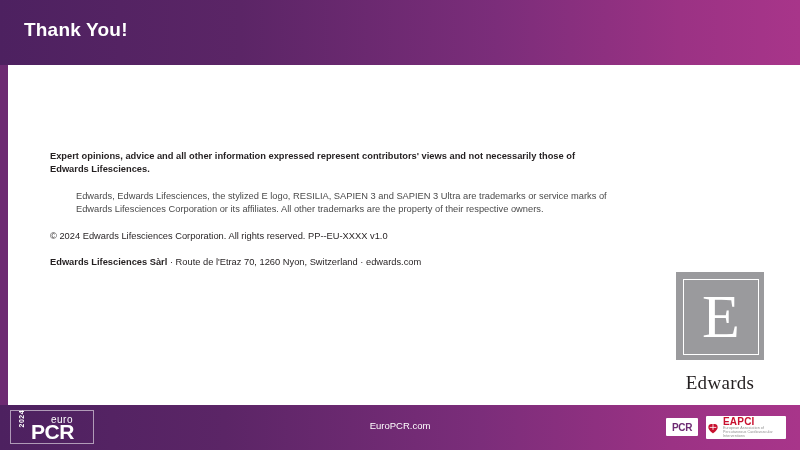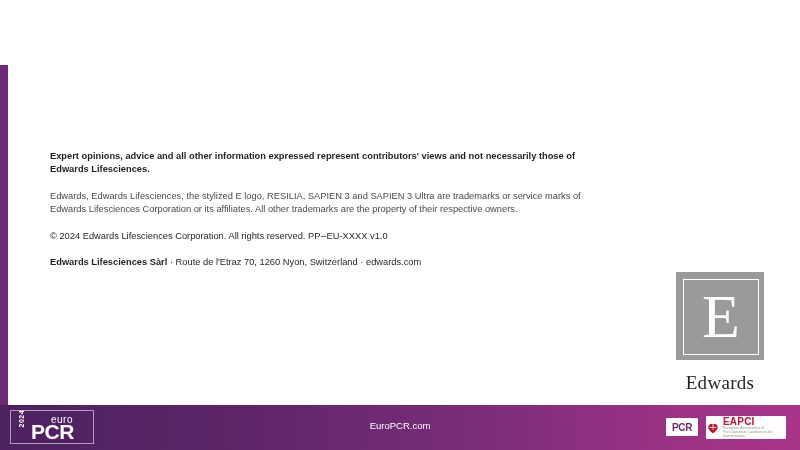--- a/index.html
+++ b/index.html
@@ -57,20 +57,21 @@
     color: #231f20;
     font-size: 9.3px;
     line-height: 1.45;
     margin-bottom: 13px;
   }
   .para.bold {
     font-weight: bold;
   }
   .para.gray {
     color: #4a4a4a;
+    margin-left: 26px;
   }
   .para.last {
     margin-bottom: 16px;
   }
   .para .b {
     font-weight: bold;
   }
   
   .edwards-logo {
     position: absolute;
@@ -224,20 +225,23 @@
     color: #8d8d8d;
     font-size: 3.6px;
     letter-spacing: 0.1px;
   }
 </style>
 </head>
 <body>
 
 <div class="slide">
 
+  <div class="header">
+    <div class="header-title">Thank You!</div>
+  </div>
 
   <div class="left-rail"></div>
 
   <div class="body-area">
     <div class="para bold">Expert opinions, advice and all other information expressed represent contributors' views and not necessarily those of Edwards Lifesciences.</div>
     <div class="para gray">Edwards, Edwards Lifesciences, the stylized E logo, RESILIA, SAPIEN 3 and SAPIEN 3 Ultra are trademarks or service marks of Edwards Lifesciences Corporation or its affiliates. All other trademarks are the property of their respective owners.</div>
     <div class="para">© 2024 Edwards Lifesciences Corporation. All rights reserved. PP--EU-XXXX v1.0</div>
     <div class="para last">
       <span class="b">Edwards Lifesciences Sàrl</span><span> · Route de l'Etraz 70, 1260 Nyon, Switzerland · edwards.com</span>
     </div>

